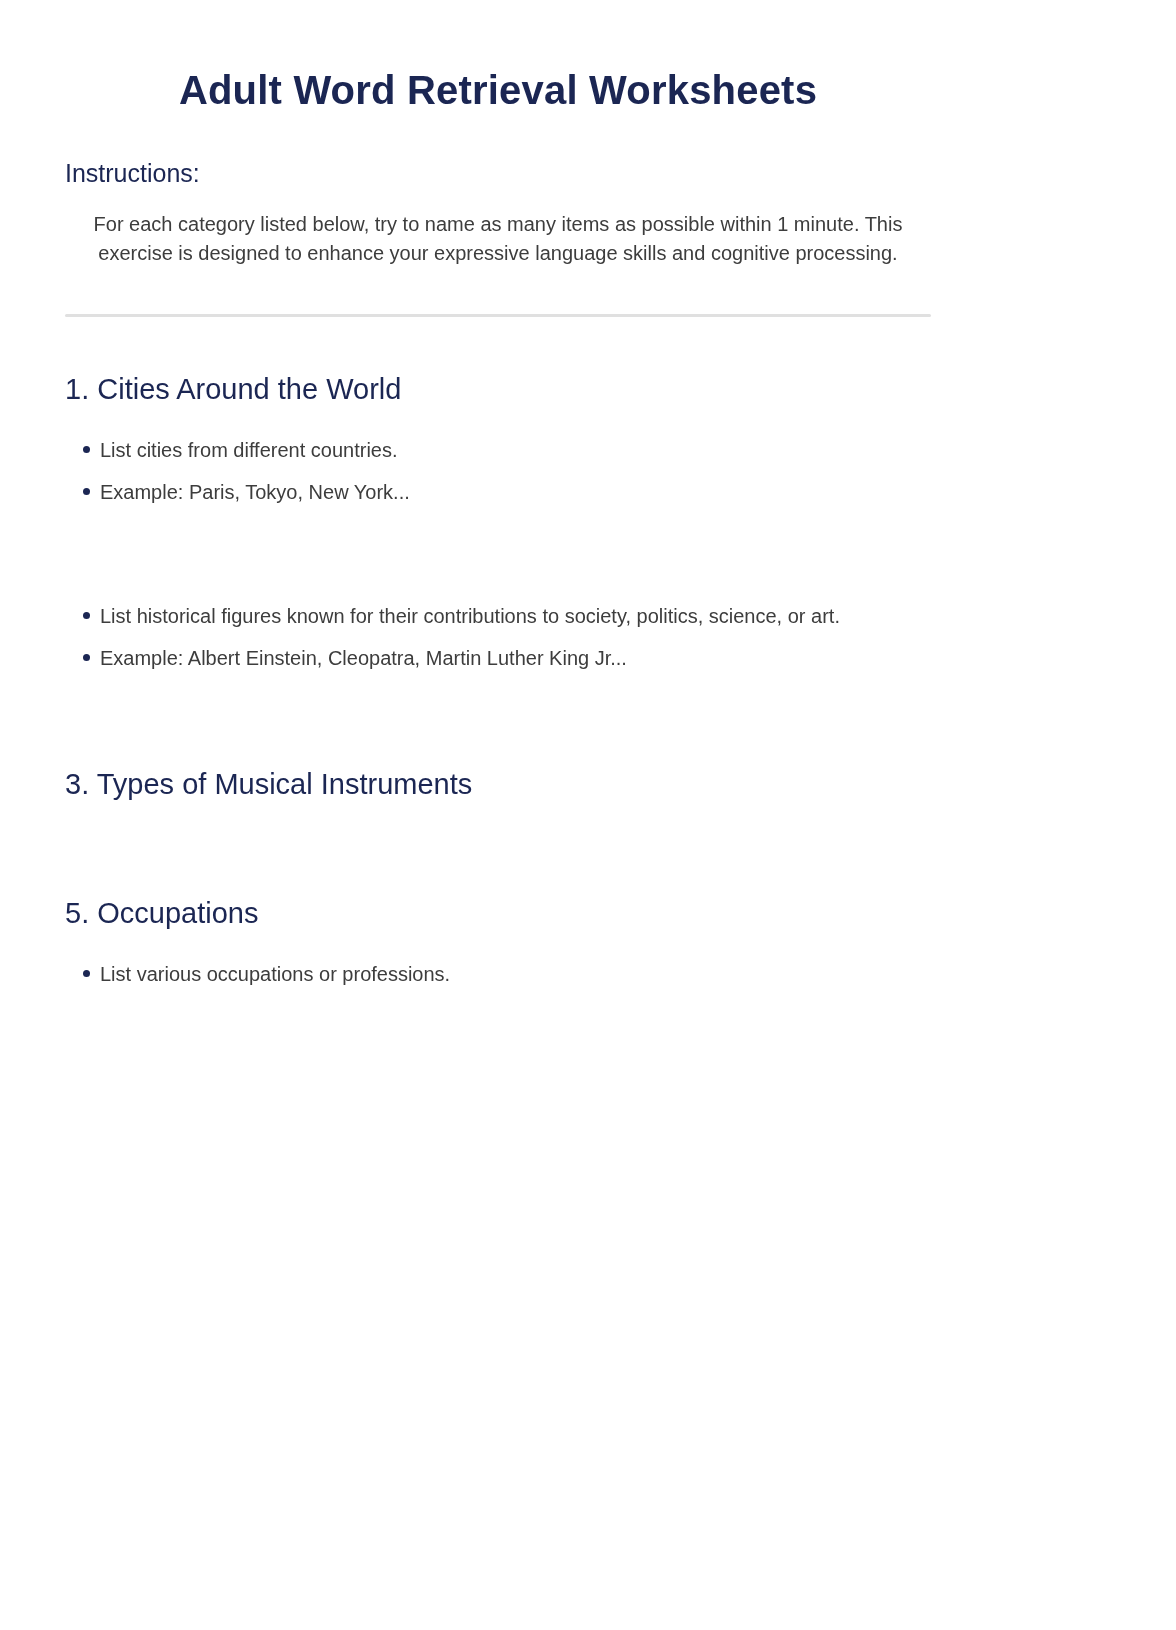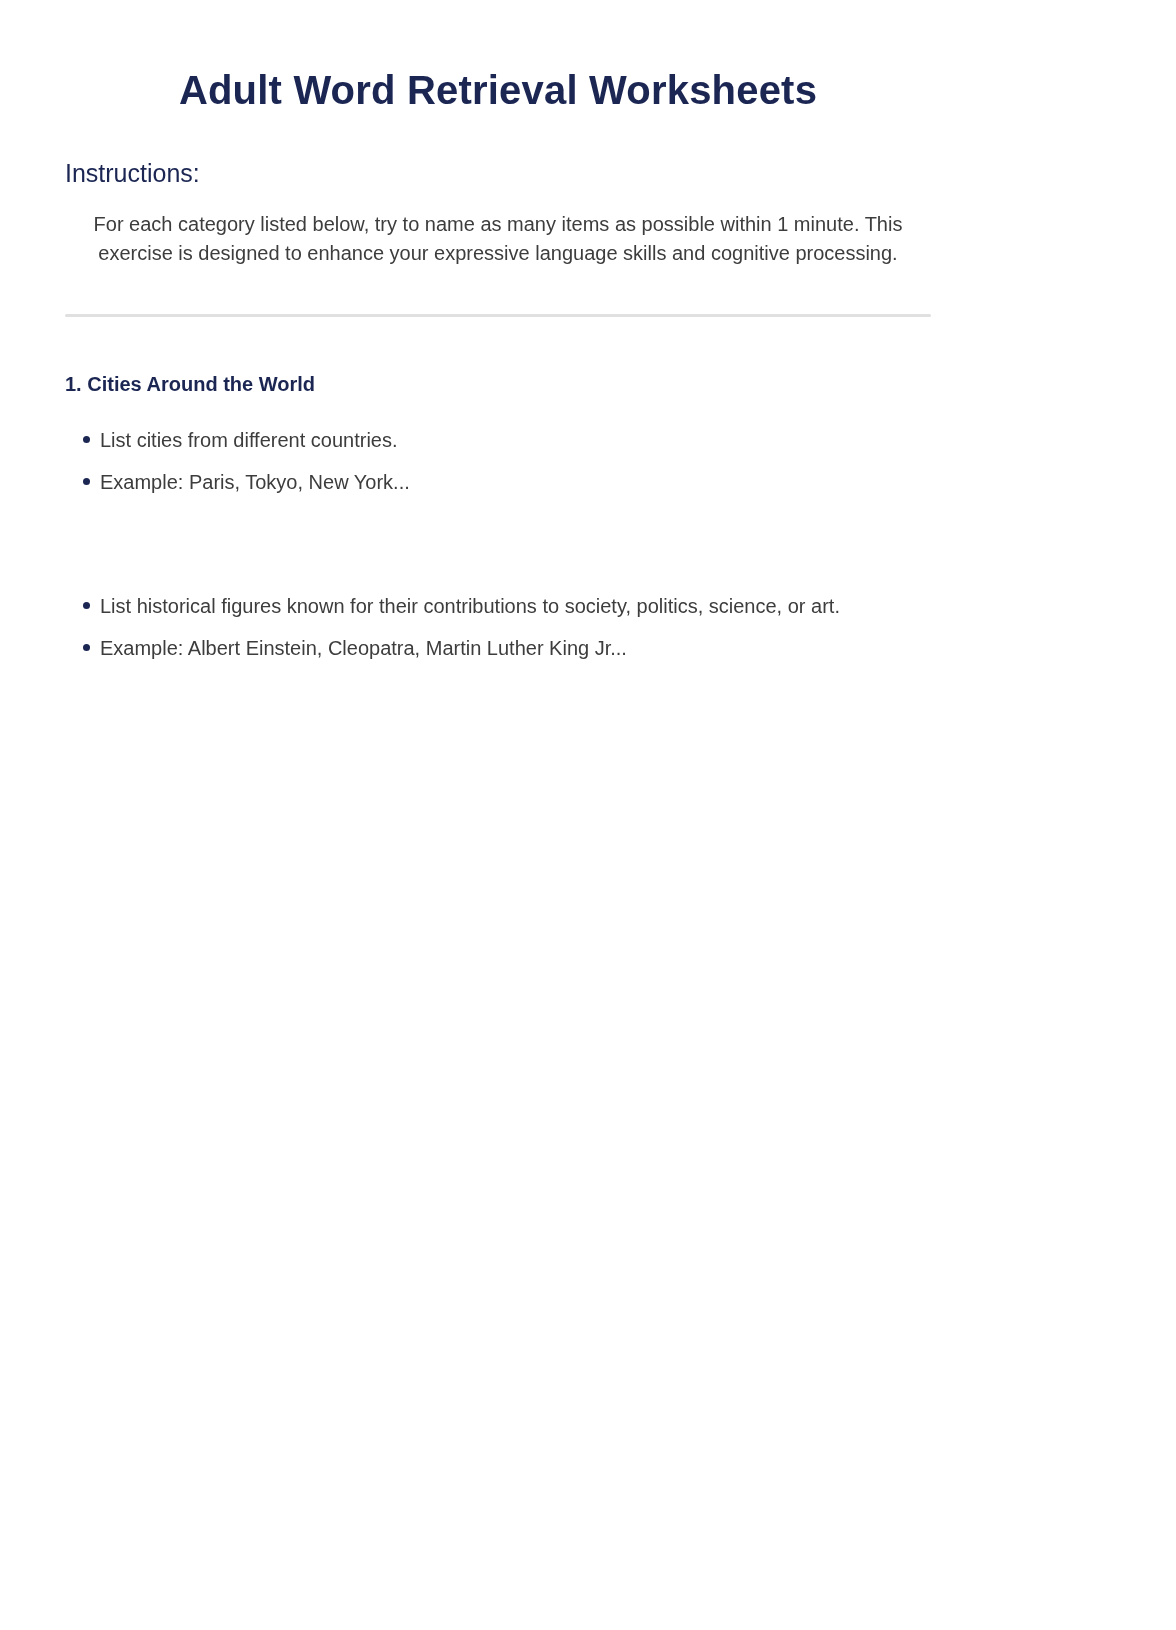--- a/index.html
+++ b/index.html
@@ -50,22 +50,22 @@
     border-radius: 2px;
   }
   .ws-section {
     margin-top: 56px;
   }
   .ws-section + .ws-section {
     margin-top: 96px;
   }
   .section-title {
     margin: 0;
-    font-size: 20px;
-    font-weight: 700;
+    font-size: 29px;
+    font-weight: 400;
     color: var(--heading, #1b2653);
   }
   .bullets {
     margin: 30px 0 0 0;
     padding: 0;
     list-style: none;
   }
   .bullets li {
     position: relative;
     padding-left: 35px;
@@ -107,17 +107,24 @@
   </section>
 
   <section class="ws-section">
     <ul class="bullets">
       <li>List historical figures known for their contributions to society, politics, science, or art.</li>
       <li>Example: Albert Einstein, Cleopatra, Martin Luther King Jr...</li>
     </ul>
   </section>
 
   <section class="ws-section">
+    <h3 class="section-title">3. Types of Musical Instruments</h3>
   </section>
 
 
+  <section class="ws-section">
+    <h3 class="section-title">5. Occupations</h3>
+    <ul class="bullets">
+      <li>List various occupations or professions.</li>
+    </ul>
+  </section>
 
 </div>
 
 </body></html>

